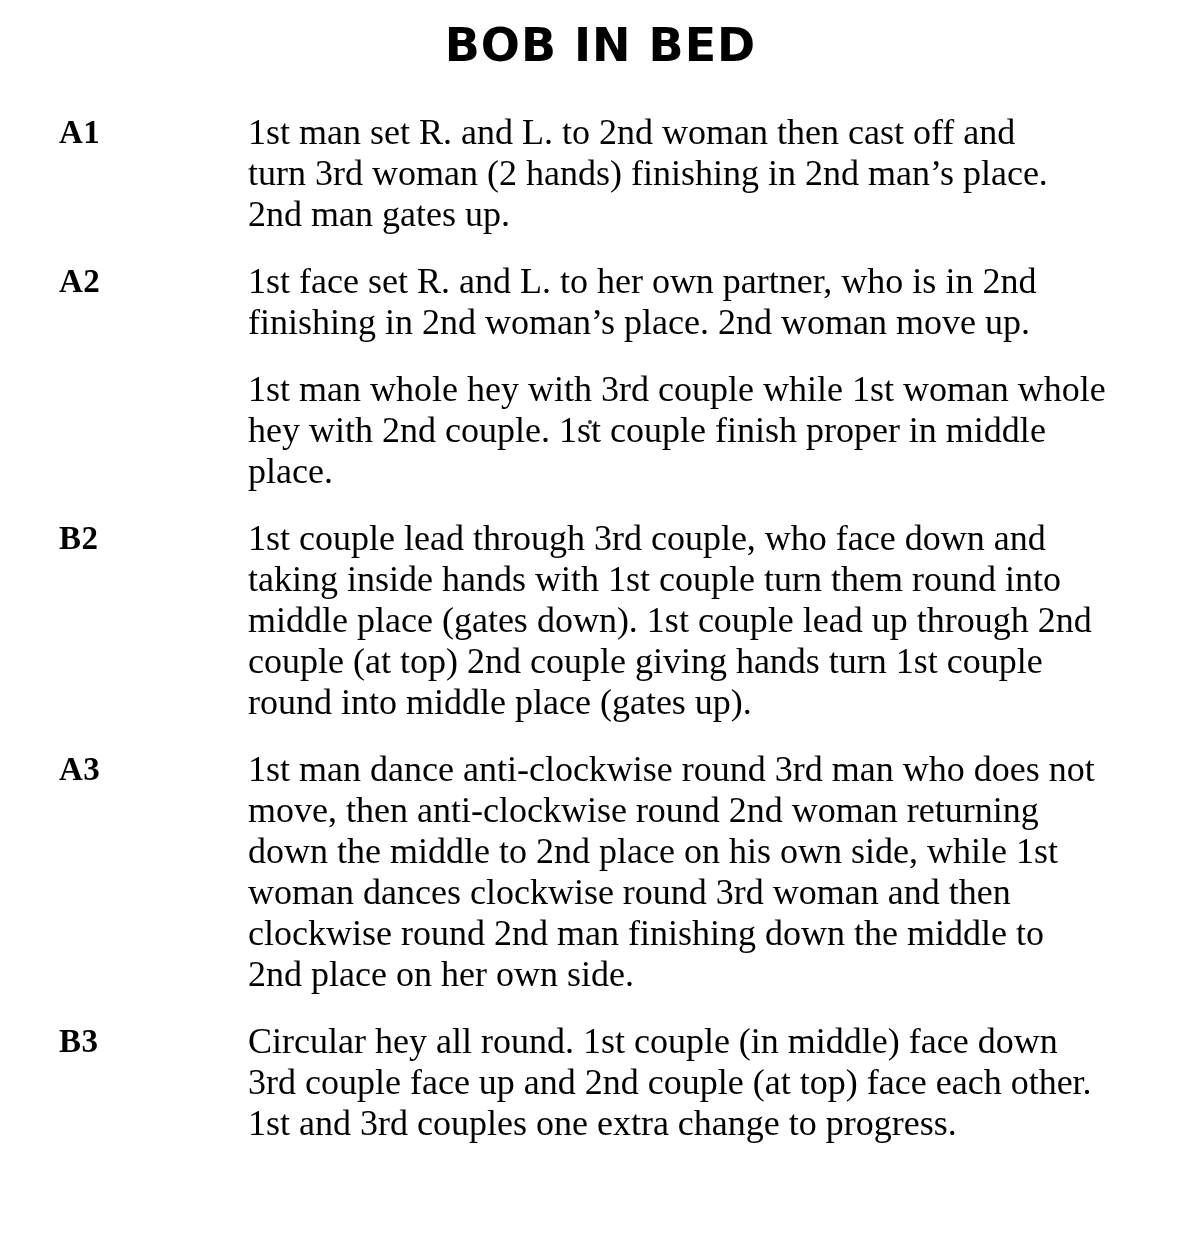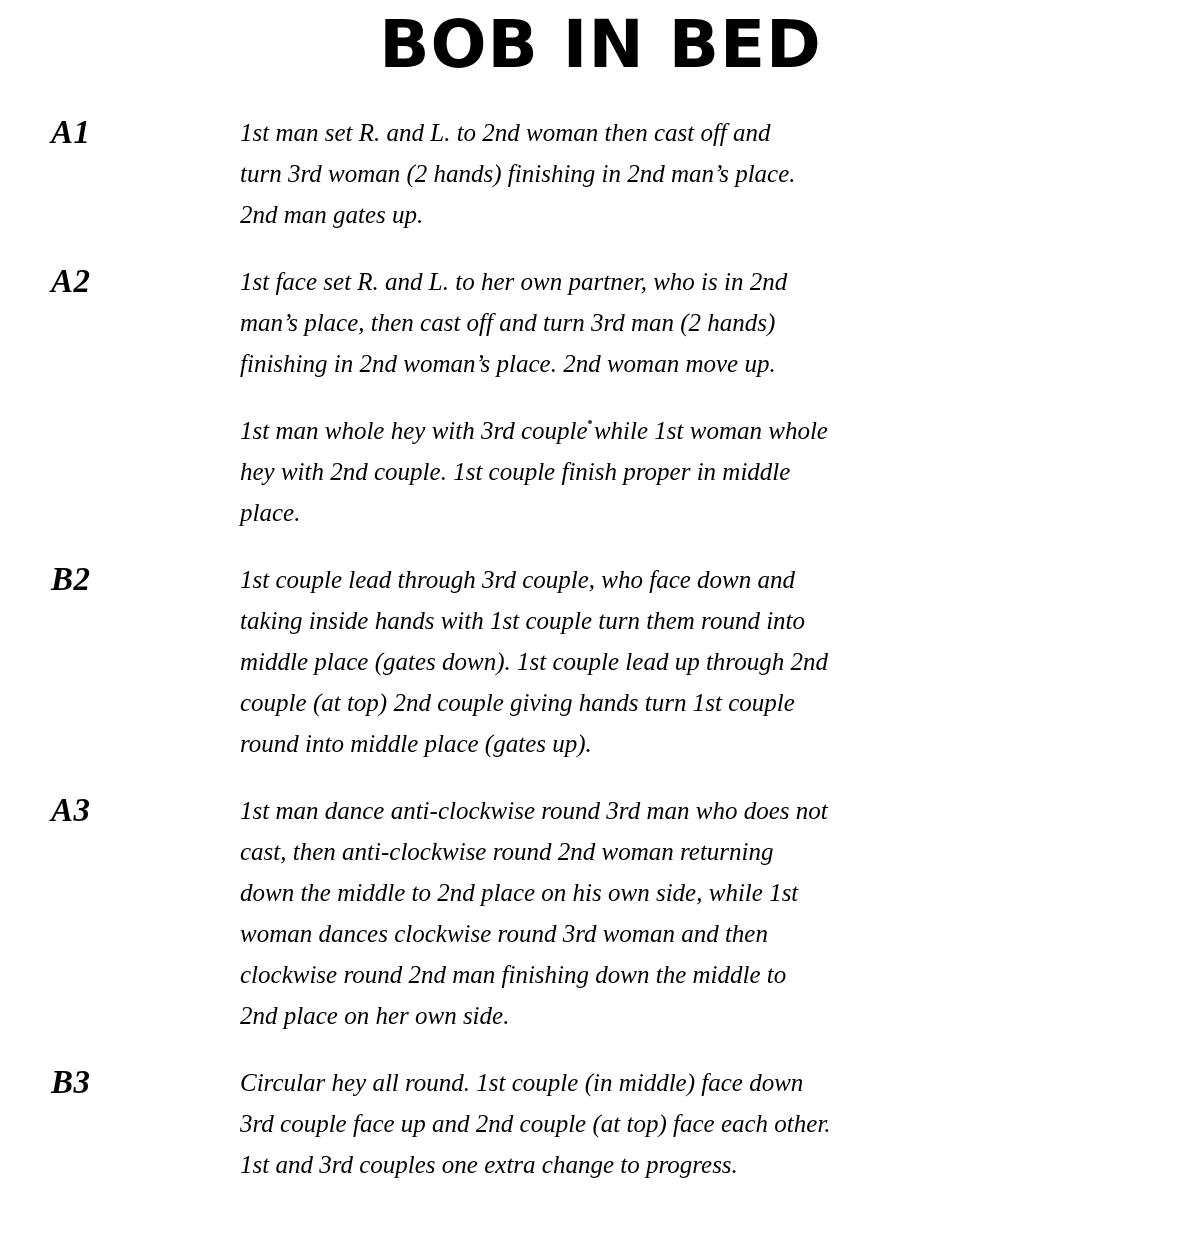--- a/index.html
+++ b/index.html
@@ -28,40 +28,39 @@
 
   
   .doc-title {
     position: absolute;
     left: 0;
     top: 6px;
     width: 1201px;
     text-align: center;
     font-family: "DejaVu Sans", "Liberation Sans", sans-serif;
     font-weight: 700;
-    font-size: 66px;
+    font-size: 46px;
     line-height: 78px;
     letter-spacing: 1px;
     color: #000000;
     white-space: nowrap;
   }
 
   
   .sections {
     position: absolute;
     left: 0;
     top: 112px;
     width: 1201px;
   }
 
   .section {
     position: relative;
     display: block;
-    margin: 0 0 26px 8px;
-    font-style: italic;
+    margin: 0 0 26px 16px;
   }
   .section:last-child {
     margin-bottom: 0;
   }
 
   .section-label {
     position: absolute;
     left: 43px;
     top: 0;
     width: 150px;
@@ -71,21 +70,21 @@
     line-height: 41px;
     color: #000000;
     letter-spacing: 0.5px;
   }
 
   .section-body {
     margin: 0;
     padding: 0 46px 0 232px;
     font-family: "Liberation Serif", "DejaVu Serif", serif;
     font-weight: 400;
-    font-size: 25px;
+    font-size: 36px;
     line-height: 41px;
     color: #000000;
   }
 
   .section-body .tline {
     display: block;
     white-space: nowrap;
   }
 
   
@@ -114,21 +113,20 @@
         <span class="tline">1st man set R. and L. to 2nd woman then cast off and</span>
         <span class="tline">turn 3rd woman (2 hands) finishing in 2nd man’s place.</span>
         <span class="tline">2nd man gates up.</span>
       </div>
     </div>
 
     <div class="section">
       <div class="section-label">A2</div>
       <div class="section-body">
         <span class="tline">1st face set R. and L. to her own partner, who is in 2nd</span>
-        <span class="tline">man’s place, then cast off and turn 3rd man (2 hands)</span>
         <span class="tline">finishing in 2nd woman’s place. 2nd woman move up.</span>
       </div>
     </div>
 
     <div class="section">
       <div class="section-body">
         <span class="tline">1st man whole hey with 3rd couple while 1st woman whole</span>
         <span class="tline">hey with 2nd couple. 1st couple finish proper in middle</span>
         <span class="tline">place.</span>
       </div>
@@ -142,21 +140,21 @@
         <span class="tline">middle place (gates down). 1st couple lead up through 2nd</span>
         <span class="tline">couple (at top) 2nd couple giving hands turn 1st couple</span>
         <span class="tline">round into middle place (gates up).</span>
       </div>
     </div>
 
     <div class="section">
       <div class="section-label">A3</div>
       <div class="section-body">
         <span class="tline">1st man dance anti-clockwise round 3rd man who does not</span>
-        <span class="tline">cast, then anti-clockwise round 2nd woman returning</span>
+        <span class="tline">move, then anti-clockwise round 2nd woman returning</span>
         <span class="tline">down the middle to 2nd place on his own side, while 1st</span>
         <span class="tline">woman dances clockwise round 3rd woman and then</span>
         <span class="tline">clockwise round 2nd man finishing down the middle to</span>
         <span class="tline">2nd place on her own side.</span>
       </div>
     </div>
 
     <div class="section">
       <div class="section-label">B3</div>
       <div class="section-body">

